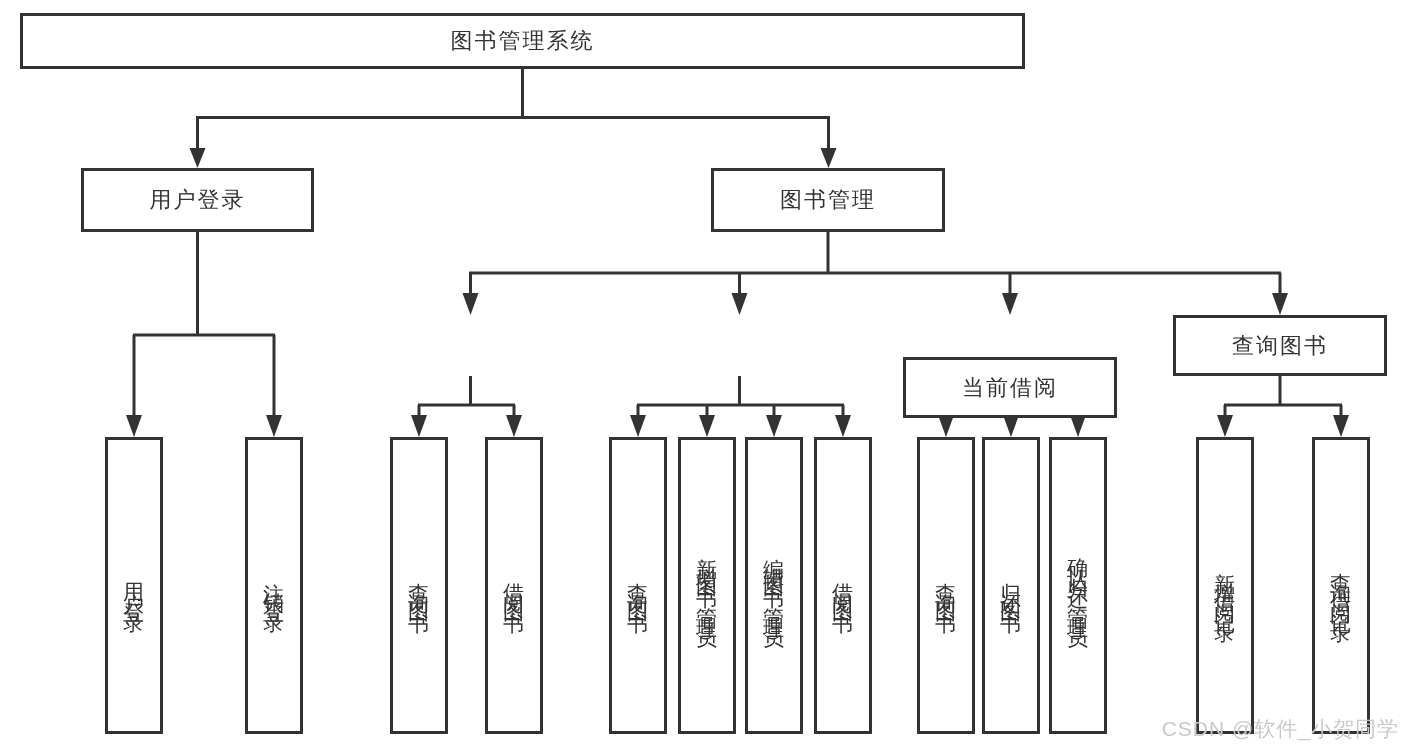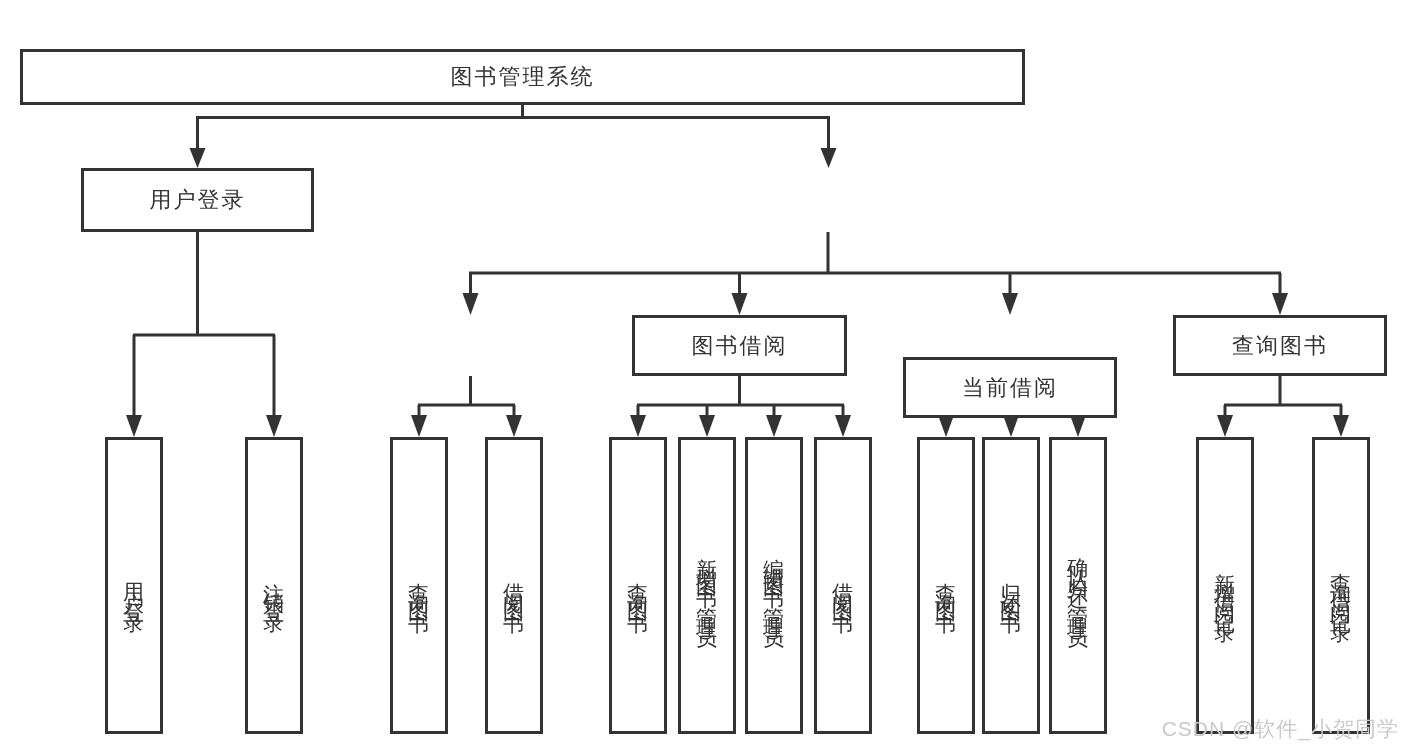--- a/index.html
+++ b/index.html
@@ -65,31 +65,31 @@
       <polygon points="766,415 782,415 774,437"></polygon>
       <polygon points="835,415 851,415 843,437"></polygon>
       <polygon points="938,415 954,415 946,437"></polygon>
       <polygon points="1003,415 1019,415 1011,437"></polygon>
       <polygon points="1070,415 1086,415 1078,437"></polygon>
       <polygon points="1217,415 1233,415 1225,437"></polygon>
       <polygon points="1333,415 1349,415 1341,437"></polygon>
     </g>
   </svg>
 
-  <div class="node" style="left:20px;top:13px;width:1005px;height:56px;margin-top:36px;">
+  <div class="node" style="left:20px;top:13px;width:1005px;height:56px;">
     <span>图书管理系统</span>
   </div>
 
   <div class="node" style="left:81px;top:168px;width:233px;height:64px;">
     <span>用户登录</span>
   </div>
+  <div class="node" style="left:711px;top:168px;width:234px;height:64px;">
+    <span>图书管理</span>
+  </div>
 
-  <div class="node" style="left:632px;top:315px;width:215px;height:61px;">
-    <span>图书借阅</span>
-  </div>
   <div class="node" style="left:903px;top:315px;width:214px;height:61px;margin-top:42px;">
     <span>当前借阅</span>
   </div>
   <div class="node" style="left:1173px;top:315px;width:214px;height:61px;">
     <span>查询图书</span>
   </div>
 
   <div class="leaf" style="left:105px;">
     <span class="vlabel">用户登录</span>
   </div>

